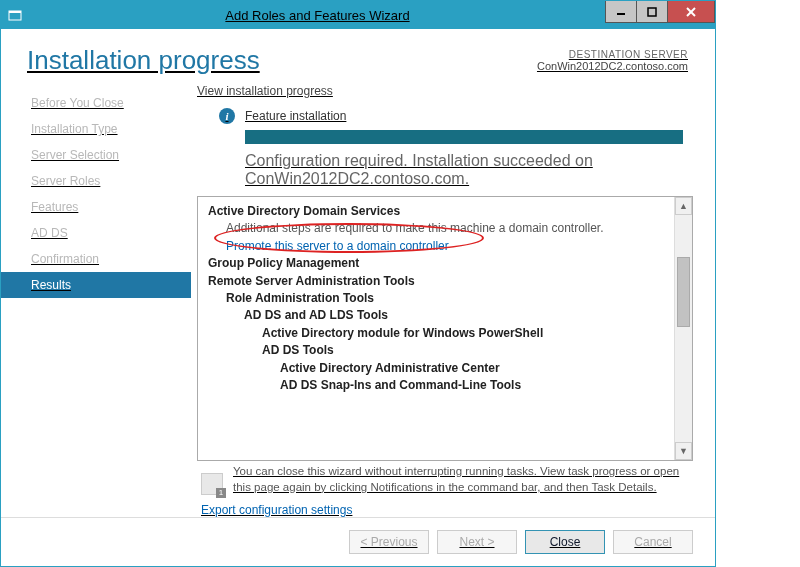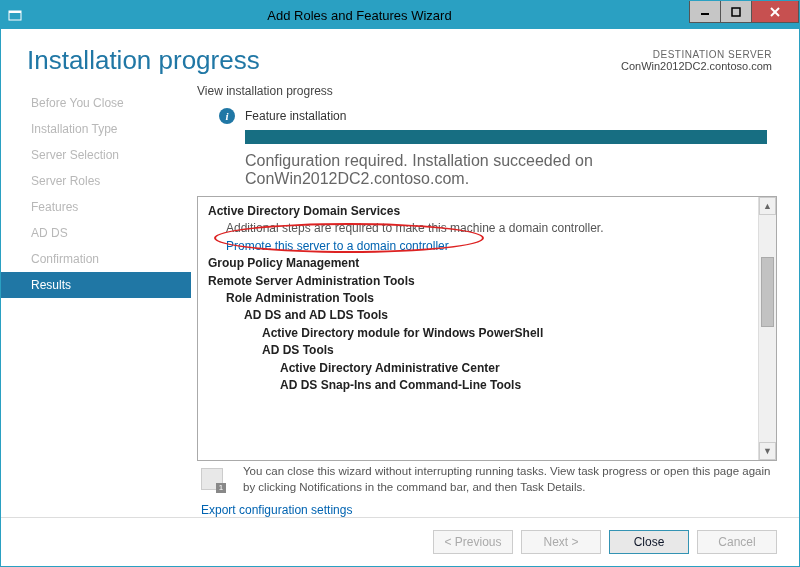--- a/index.html
+++ b/index.html
@@ -6,26 +6,27 @@
   html, body { margin: 0; padding: 0; }
   body {
     font-family: "Segoe UI", Tahoma, sans-serif;
     font-size: 12px;
     background: #fff;
     width: 800px;
     height: 567px;
     overflow: hidden;
   }
   .window {
-    width: 800px;
+    width: 716px;
     height: 567px;
     border: 1px solid #2aa0c2;
     display: flex;
     flex-direction: column;
     background: #fff;
+    text-decoration: underline;
   }
   
   .titlebar {
     height: 28px;
     background: #2aa0c2;
     color: #fff;
     display: flex;
     align-items: center;
     padding: 0 0 0 6px;
   }
@@ -213,22 +214,22 @@
   .fake-scrollbar .thumb {
     position: absolute;
     left: 2px; right: 2px;
     top: 60px; height: 70px;
     background: #c2c2c2;
     border: 1px solid #aaa;
   }
 
   .footer-note {
     display: flex;
-    align-items: center;
-    gap: 20px;
+    align-items: flex-end;
+    gap: 10px;
     color: #555;
     font-size: 11.5px;
     line-height: 1.4;
     padding: 2px 4px 6px 4px;
   }
   .footer-note .flag-icon {
     width: 22px; height: 22px;
     background: #e8e8e8;
     border: 1px solid #ccc;
     position: relative;

